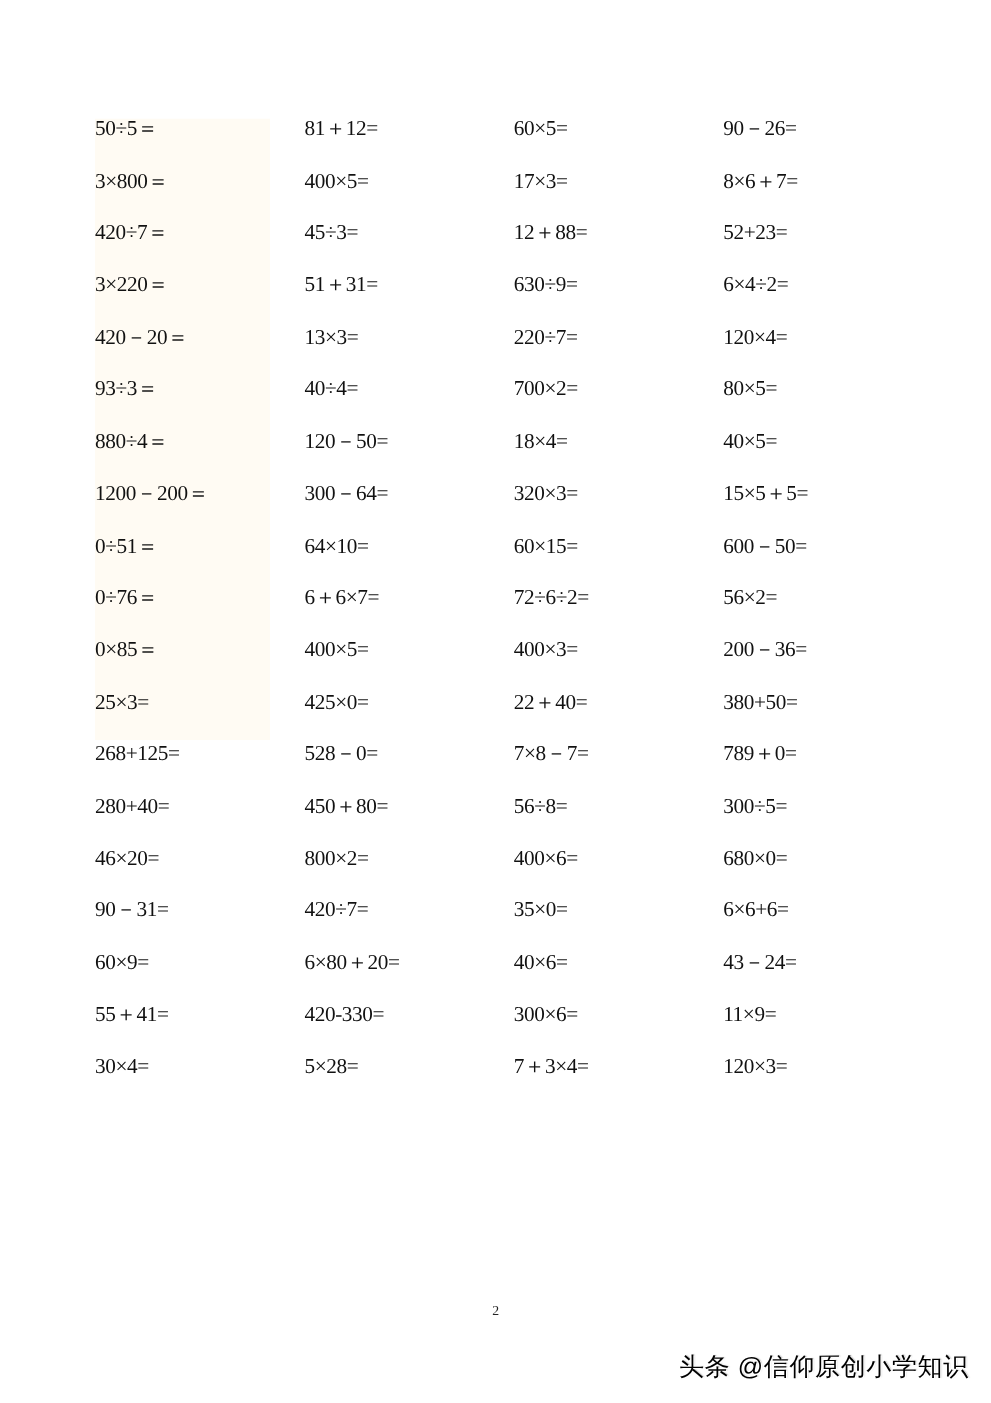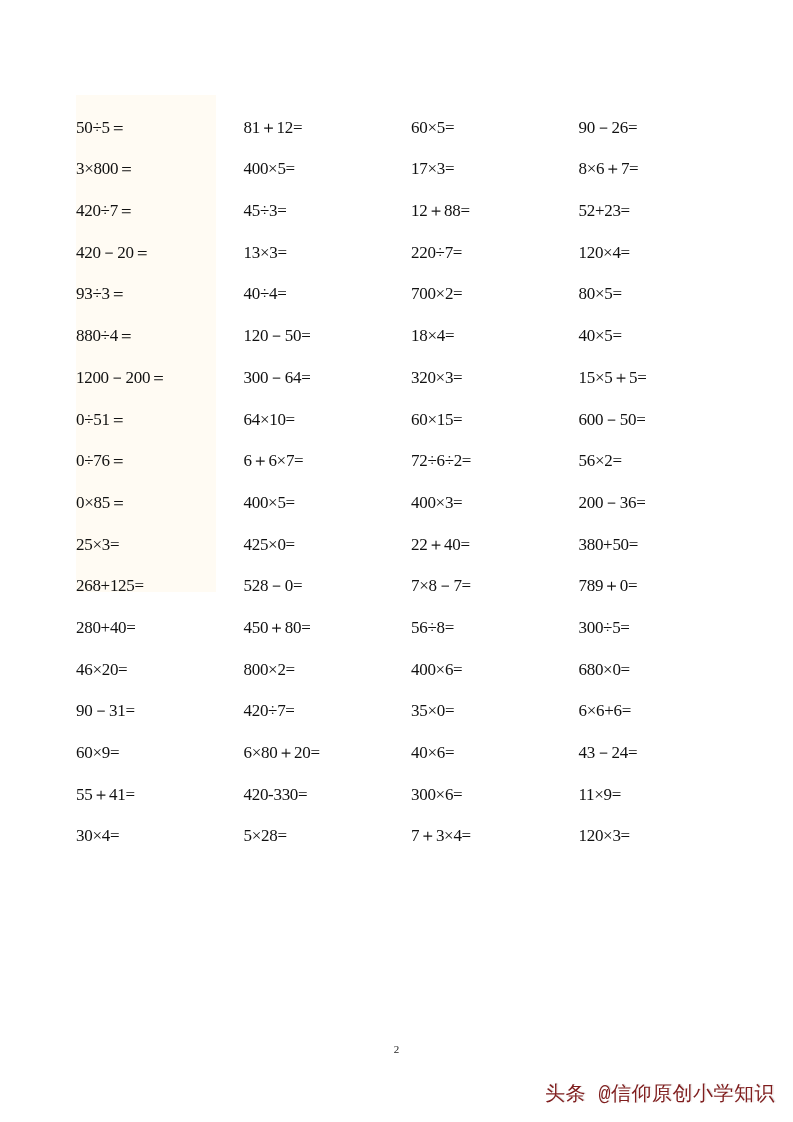--- a/index.html
+++ b/index.html
@@ -31,21 +31,21 @@
     }
     .grid {
       position: absolute;
       left: 76px;
       top: 94px;
       width: 680px;
     }
     .row {
       display: flex;
       height: 41.7px;
-      align-items: flex-end;
+      align-items: flex-start;
     }
     .cell {
       width: 167.5px;
       font-size: 17px;
       letter-spacing: -0.3px;
       white-space: nowrap;
       line-height: 1;
       font-family: "Liberation Serif", "DejaVu Serif", serif;
     }
     .page-number {
@@ -56,22 +56,22 @@
       text-align: center;
       font-size: 11px;
       font-family: "Liberation Serif", serif;
       color: #222;
     }
     .watermark {
       position: absolute;
       right: 18px;
       top: 1080px;
       font-size: 20px;
-      font-family: Liberation Mono, monospace;
-      color: #7f1d1d;
+      font-family: Liberation Sans, sans-serif;
+      color: #000000;
       text-shadow: 1px 1px 0 #ffffff, -1px -1px 0 #ffffff, 1px 0 1px rgba(0,0,0,0.25);
       letter-spacing: 0.5px;
     }
   </style>
 </head>
 <body>
 
 <div class="page">
   <div class="highlight"></div>
 
@@ -86,20 +86,26 @@
         <div class="cell">3×800＝</div>
         <div class="cell">400×5=</div>
         <div class="cell">17×3=</div>
         <div class="cell">8×6＋7=</div>
       </div>
       <div class="row">
         <div class="cell">420÷7＝</div>
         <div class="cell">45÷3=</div>
         <div class="cell">12＋88=</div>
         <div class="cell">52+23=</div>
+      </div>
+      <div class="row">
+        <div class="cell">3×220＝</div>
+        <div class="cell">51＋31=</div>
+        <div class="cell">630÷9=</div>
+        <div class="cell">6×4÷2=</div>
       </div>
       <div class="row">
         <div class="cell">420－20＝</div>
         <div class="cell">13×3=</div>
         <div class="cell">220÷7=</div>
         <div class="cell">120×4=</div>
       </div>
       <div class="row">
         <div class="cell">93÷3＝</div>
         <div class="cell">40÷4=</div>

